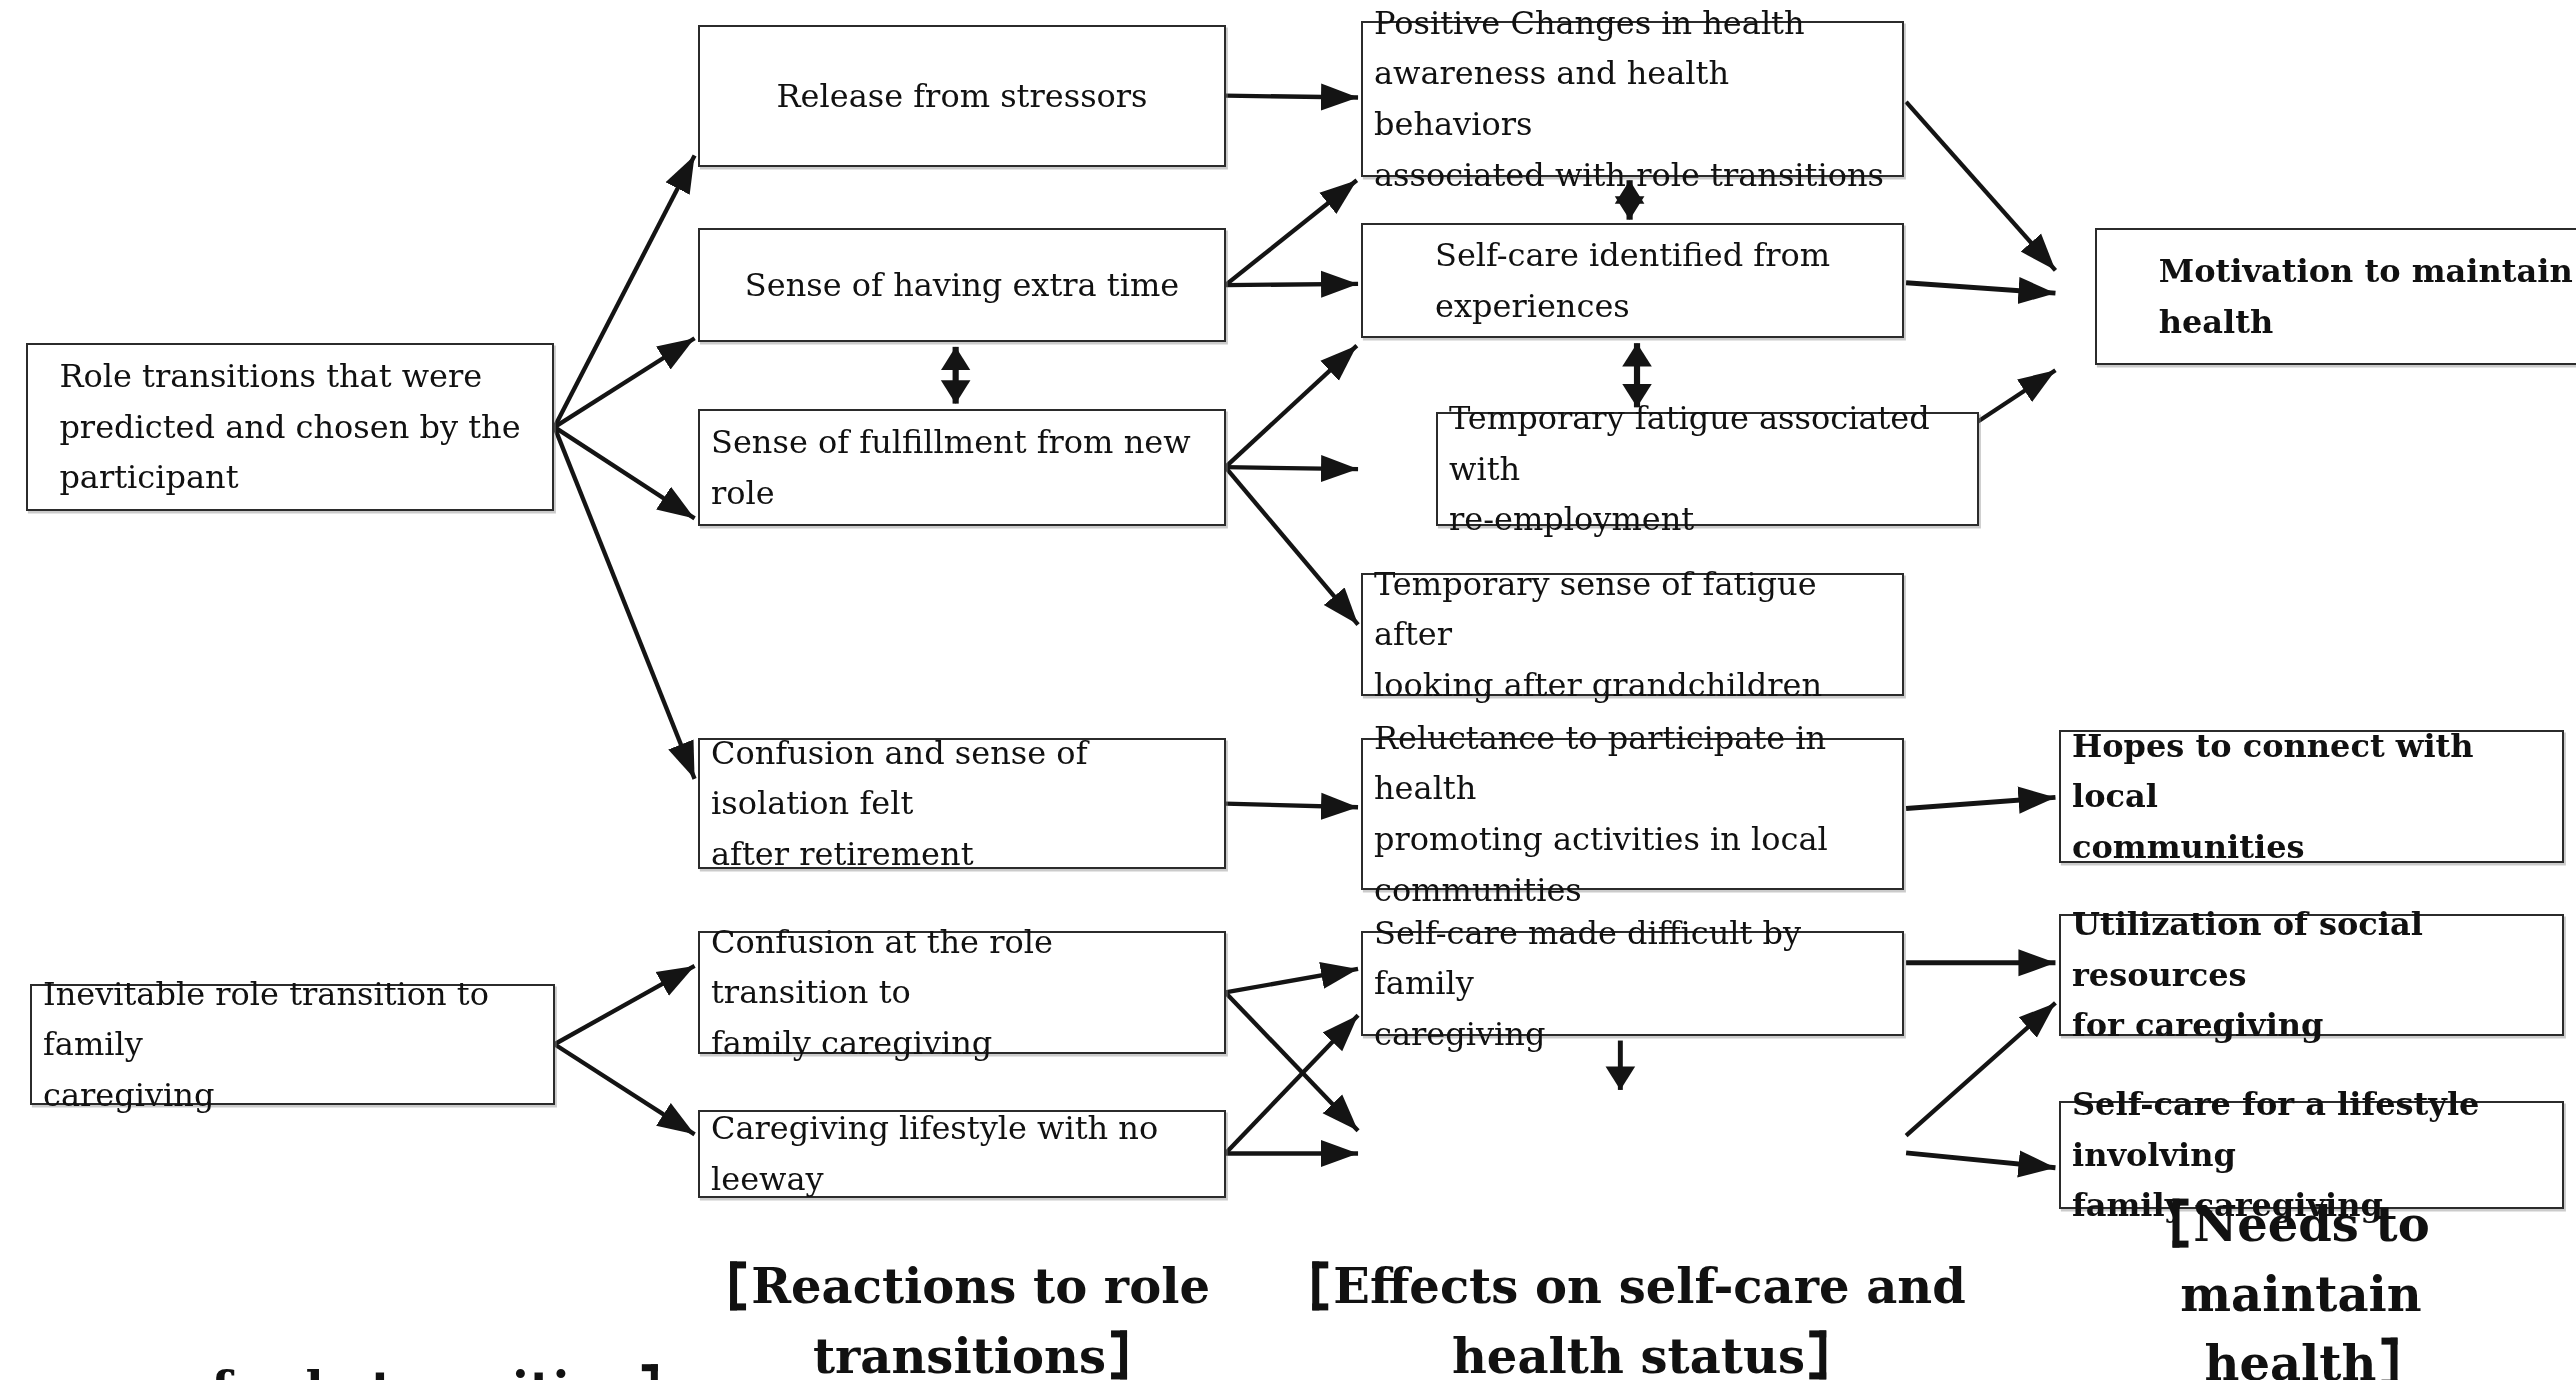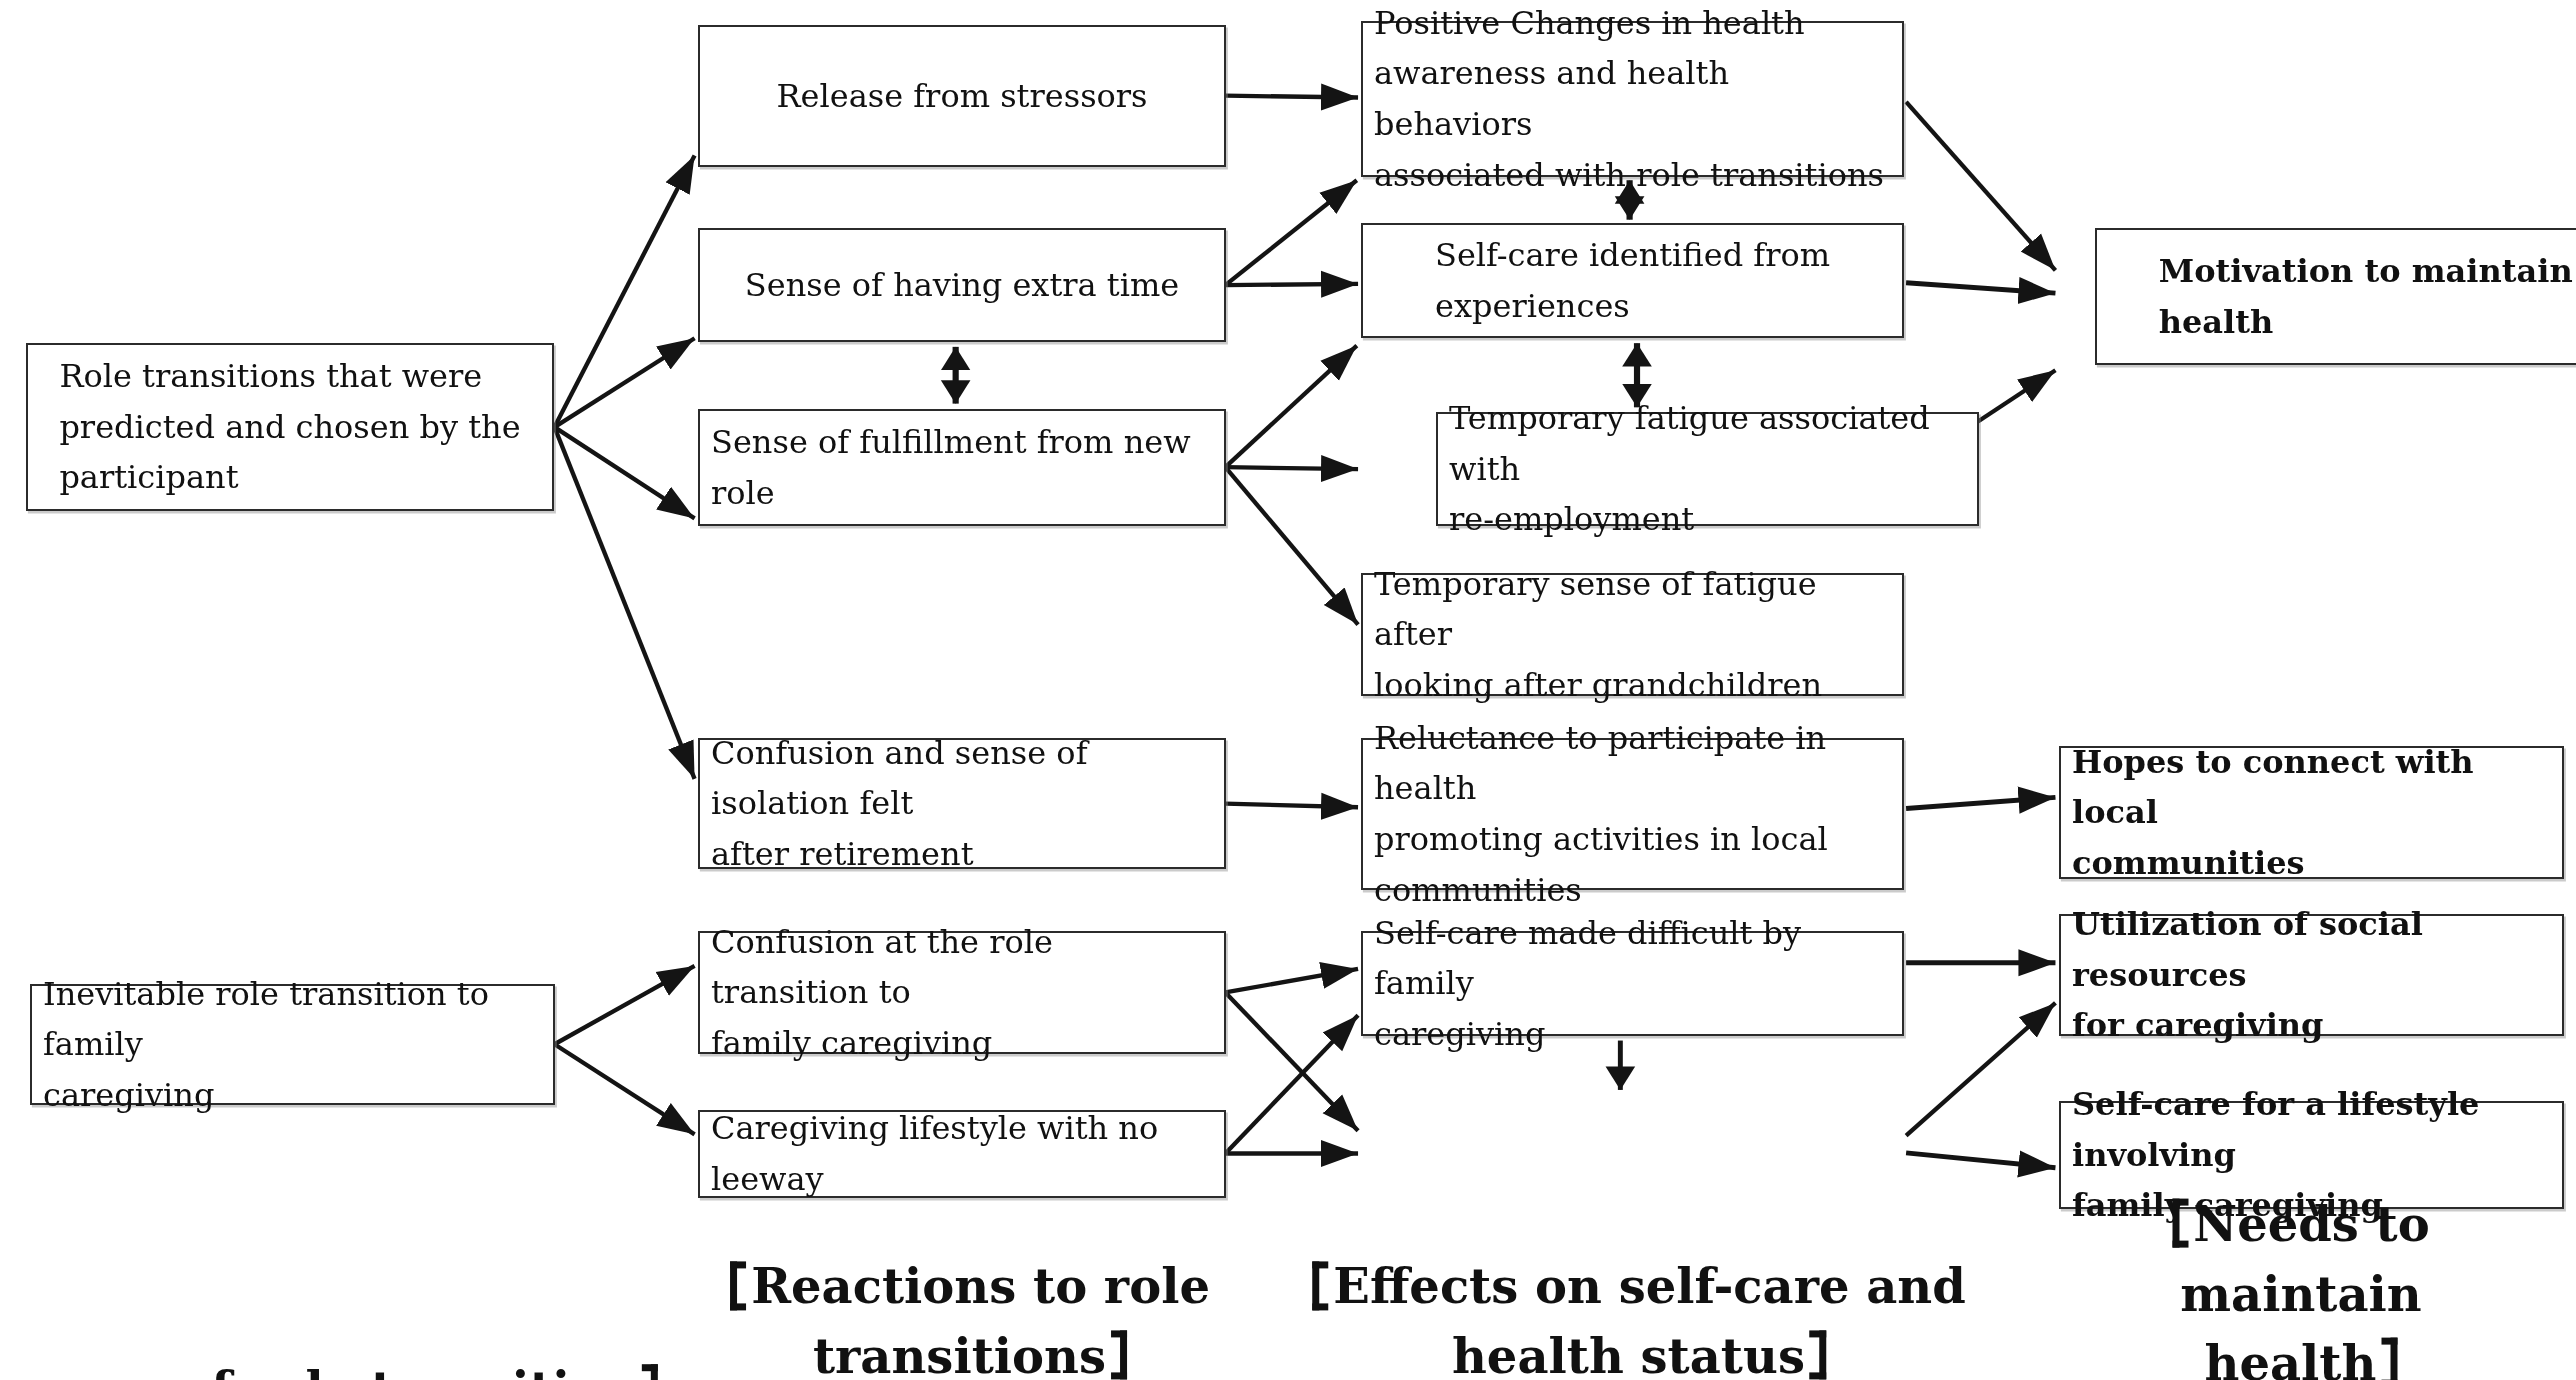--- a/index.html
+++ b/index.html
@@ -115,21 +115,21 @@
 re-employment</div>
     <div class="node" style="left: 1361px; top: 573px; width: 543px; height: 123px;">Temporary sense of fatigue after
 looking after grandchildren</div>
     <div class="node" style="left: 1361px; top: 738px; width: 543px; height: 152px;">Reluctance to participate in health
 promoting activities in local
 communities</div>
     <div class="node" style="left: 1361px; top: 931px; width: 543px; height: 105px;">Self-care made difficult by family
 caregiving</div>
     <div class="node bold" style="left: 2059px; top: 228px; width: 605px; height: 137px; margin-left: 36px;">Motivation to maintain my
 health</div>
-    <div class="node bold" style="left: 2059px; top: 730px; width: 505px; height: 133px; margin-top: 16px;">Hopes to connect with local
+    <div class="node bold" style="left: 2059px; top: 730px; width: 505px; height: 133px;">Hopes to connect with local
 communities</div>
     <div class="node bold" style="left: 2059px; top: 914px; width: 505px; height: 122px;">Utilization of social resources
 for caregiving</div>
     <div class="node bold" style="left: 2059px; top: 1101px; width: 505px; height: 108px;">Self-care for a lifestyle involving
 family caregiving</div>
     <div class="caption" style="left: 296px; top: 1390px; text-align: center;"><span class="lbr"></span><span class="cap-text">Process of role transition</span><span class="rbr"></span></div>
     <div class="caption" style="left: 970px; top: 1322px;"><span class="lbr"></span><span class="cap-text">Reactions to role
 transitions</span><span class="rbr"></span></div>
     <div class="caption" style="left: 1639px; top: 1322px;"><span class="lbr"></span><span class="cap-text">Effects on self-care and
 health status</span><span class="rbr"></span></div>

